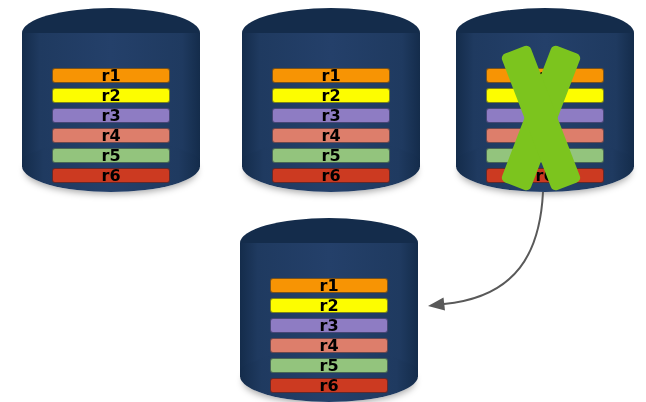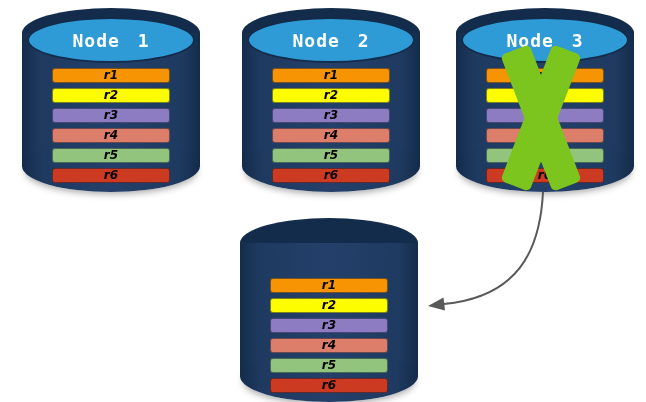--- a/index.html
+++ b/index.html
@@ -16,43 +16,40 @@
         box-shadow:0 5px 7px -3px rgba(0,0,0,0.35);}
   .cap{position:absolute;top:9px;left:5px;right:5px;height:42px;border-radius:50%;
        background:#2E9BD6;border:2px solid #142C4B;
        display:flex;align-items:center;justify-content:center;}
   .cap-label{color:#ffffff;font-family:"DejaVu Sans Mono",monospace;font-weight:bold;
        font-size:18px;letter-spacing:1px;word-spacing:6px;}
   .rows{position:absolute;left:30px;right:30px;top:60px;}
   .row{height:15px;margin-bottom:5px;border-radius:3px;box-sizing:border-box;
        border:1px solid rgba(12,28,54,0.55);
        display:flex;align-items:center;justify-content:center;}
-  .row span{font-size:12px;font-weight:bold;color:#000;line-height:13px;font-style:italic;}
+  .row span{font-size:16px;font-weight:bold;color:#000;line-height:13px;}
   .x-mark{position:absolute;left:481px;top:42px;width:120px;height:152px;}
   .x-bar{position:absolute;left:50%;top:50%;width:31px;height:146px;background:#7CC41E;border-radius:5px;}
   .x-bar-1{transform:translate(-50%,-50%) rotate(21deg);}
   .x-bar-2{transform:translate(-50%,-50%) rotate(-21deg);}
   .arrow-svg{position:absolute;left:0;top:0;width:646px;height:402px;pointer-events:none;}
   .pos-node1{left:22px;top:8px;}
   .pos-node2{left:242px;top:8px;}
   .pos-node3{left:456px;top:8px;}
   .pos-node4{left:240px;top:218px;}
 </style>
 </head>
 <body>
 
 <div class="canvas">
 
   <div class="node pos-node1">
     <div class="cap-back"></div>
     <div class="body"></div>
     <div class="bottom"></div>
-    <div class="cap">
-      <span class="cap-label">Node 1</span>
-    </div>
     <div class="rows">
       <div class="row" style="background-color: rgb(247, 148, 4);">
           <span>r1</span>
         </div>
       <div class="row" style="background-color: rgb(253, 253, 0);">
           <span>r2</span>
         </div>
       <div class="row" style="background-color: rgb(142, 124, 195);">
           <span>r3</span>
         </div>
@@ -65,23 +62,20 @@
       <div class="row" style="background-color: rgb(204, 58, 33);">
           <span>r6</span>
         </div>
     </div>
   </div>
 
   <div class="node pos-node2">
     <div class="cap-back"></div>
     <div class="body"></div>
     <div class="bottom"></div>
-    <div class="cap">
-      <span class="cap-label">Node 2</span>
-    </div>
     <div class="rows">
       <div class="row" style="background-color: rgb(247, 148, 4);">
           <span>r1</span>
         </div>
       <div class="row" style="background-color: rgb(253, 253, 0);">
           <span>r2</span>
         </div>
       <div class="row" style="background-color: rgb(142, 124, 195);">
           <span>r3</span>
         </div>
@@ -94,23 +88,20 @@
       <div class="row" style="background-color: rgb(204, 58, 33);">
           <span>r6</span>
         </div>
     </div>
   </div>
 
   <div class="node pos-node3">
     <div class="cap-back"></div>
     <div class="body"></div>
     <div class="bottom"></div>
-    <div class="cap">
-      <span class="cap-label">Node 3</span>
-    </div>
     <div class="rows">
       <div class="row" style="background-color: rgb(247, 148, 4);">
           <span>r1</span>
         </div>
       <div class="row" style="background-color: rgb(253, 253, 0);">
           <span>r2</span>
         </div>
       <div class="row" style="background-color: rgb(142, 124, 195);">
           <span>r3</span>
         </div>

